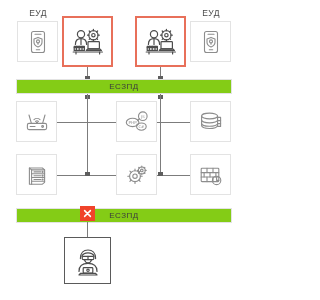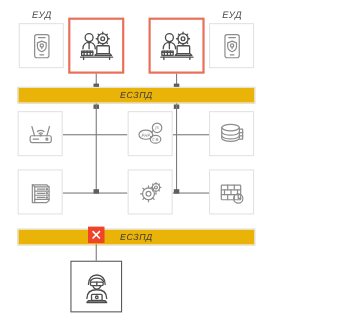--- a/index.html
+++ b/index.html
@@ -14,21 +14,20 @@
     overflow: hidden;
     font-family: "Liberation Sans", sans-serif;
     -webkit-font-smoothing: antialiased;
   }
 
   #canvas {
     position: absolute;
     inset: 0;
     width: 248px;
     height: 244px;
-    font-style: italic;
   }
 
   
   .abs { position: absolute; box-sizing: border-box; }
 
   
   .eud-label {
     font-size: 8.5px;
     letter-spacing: 0.4px;
     color: #4a4a4a;
@@ -63,21 +62,21 @@
     background: #ffffff;
     display: flex;
     align-items: center;
     justify-content: center;
   }
   .tile-dark svg { display: block; }
 
   
   .bus {
     border: 1px solid #e3e3e3;
-    background: #eab308;
+    background: #84cc16;
     display: flex;
     align-items: center;
     justify-content: center;
   }
   .bus-label {
     font-size: 8px;
     letter-spacing: 0.5px;
     color: #3c3c3c;
     white-space: nowrap;
   }

